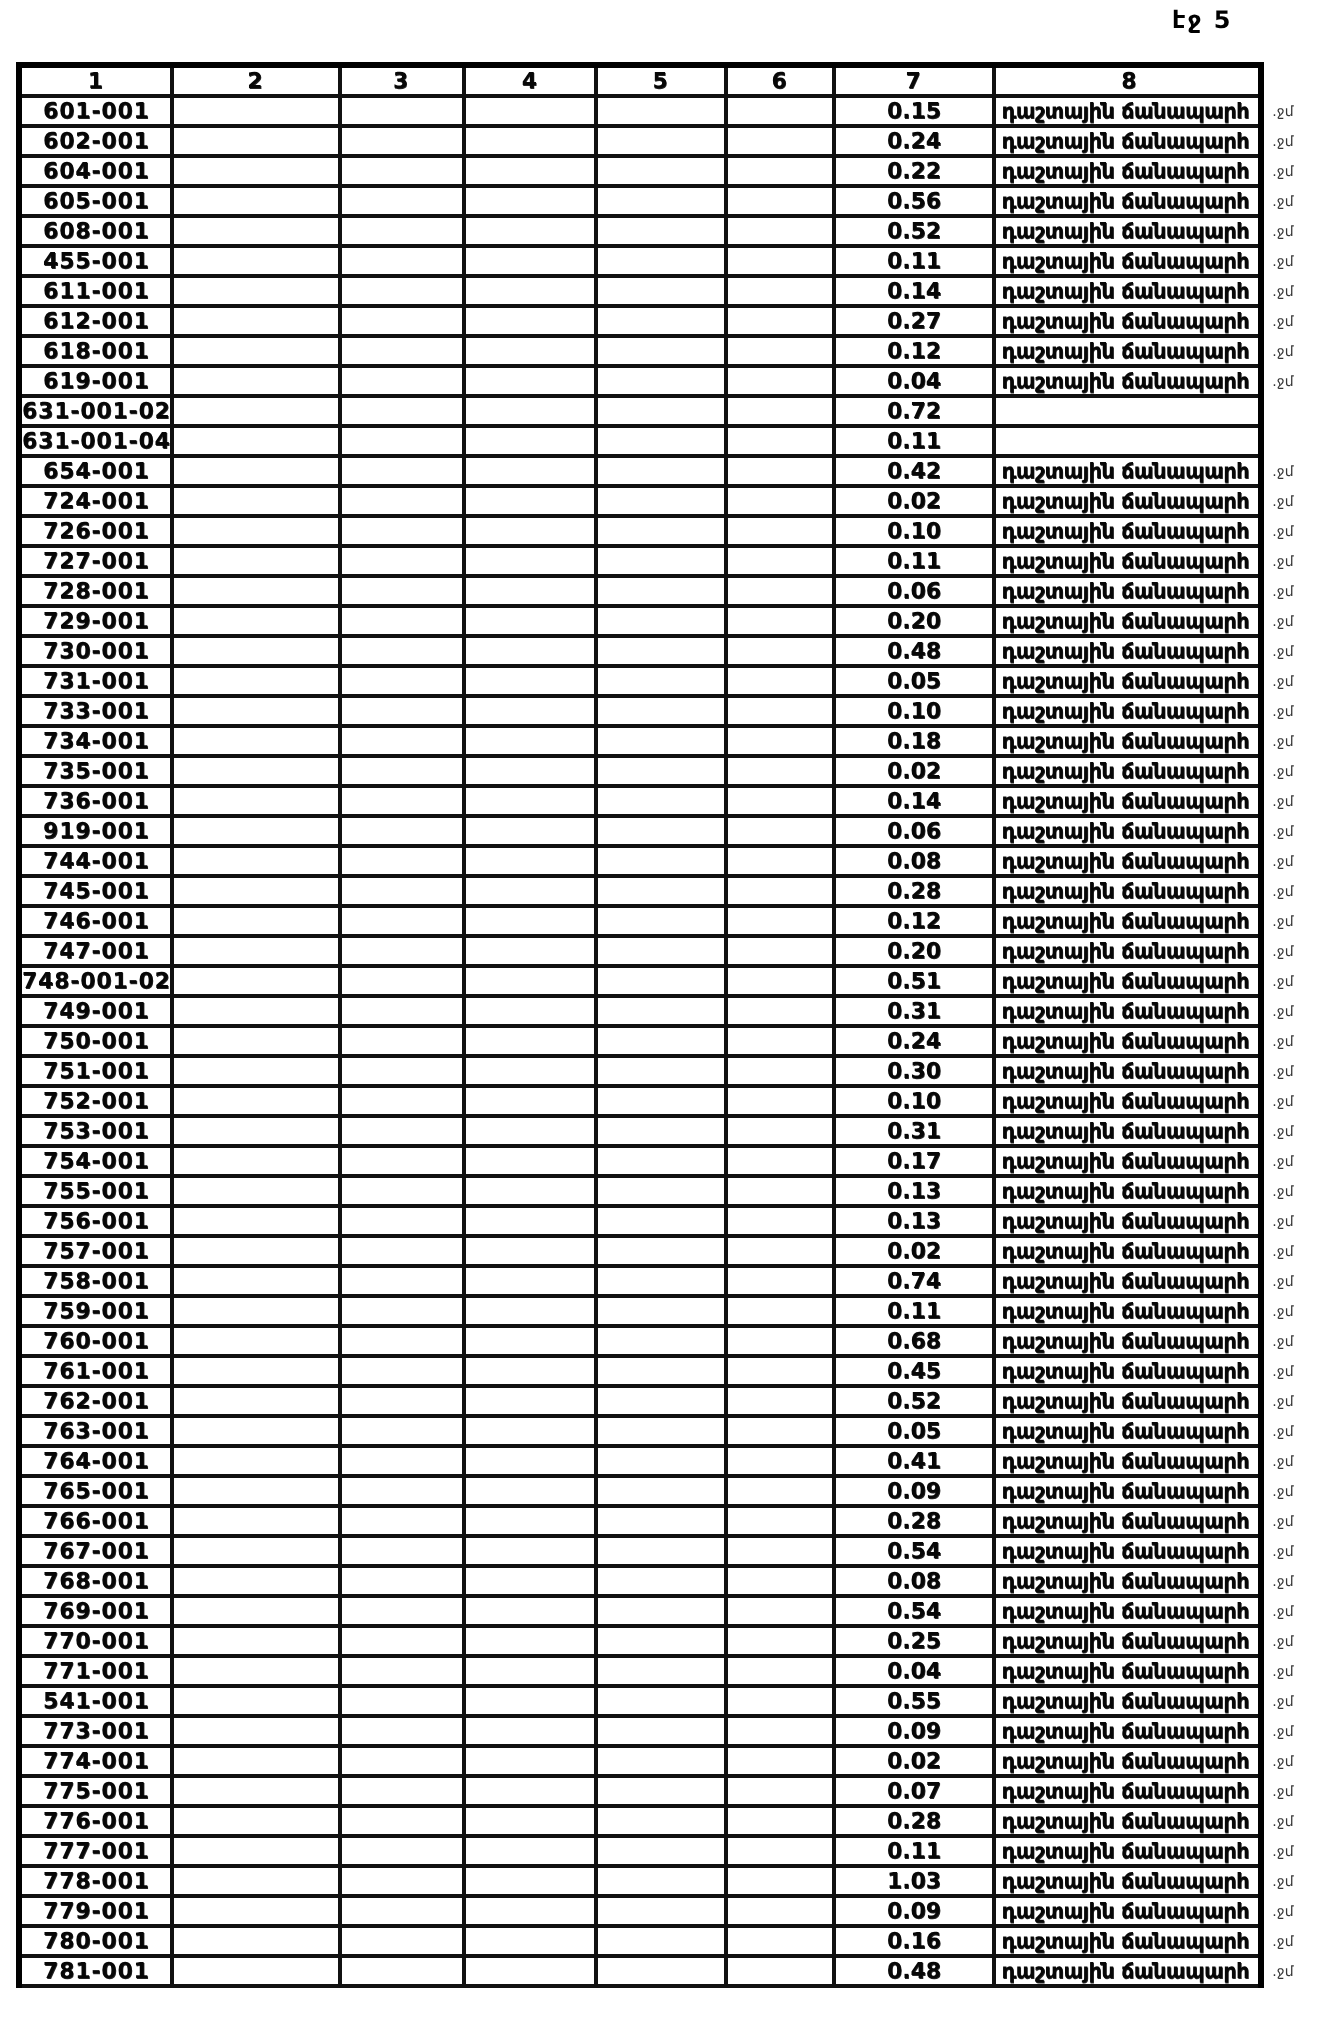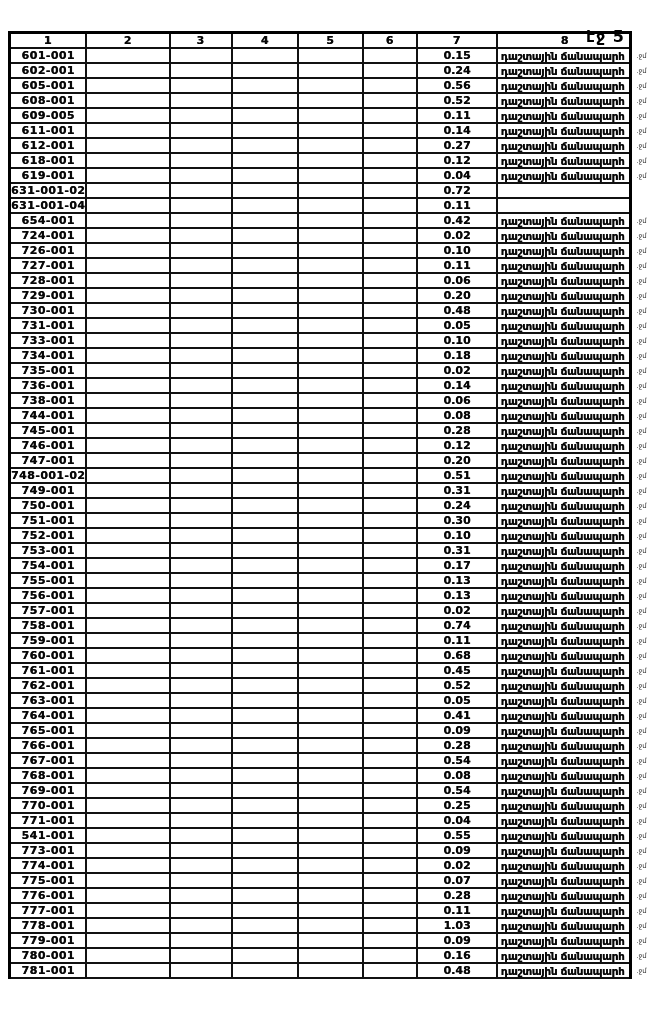--- a/index.html
+++ b/index.html
@@ -12,25 +12,24 @@
     height: 1016px;
     position: relative;
     overflow: hidden;
     font-family: "DejaVu Sans", sans-serif;
     color: #0e0e0e;
   }
   .page-label {
     position: absolute;
     top: 3px;
     left: 586px;
-    font-size: 16px;
+    font-size: 12px;
     font-weight: 700;
     letter-spacing: 1px;
     color: #000;
-    margin-top: 24px;
   }
   table.scan-table {
     position: absolute;
     left: 8px;
     top: 31px;
     border-collapse: collapse;
     table-layout: fixed;
     filter: contrast(1.05);
   }
   td {
@@ -117,20 +116,31 @@
         <td class="c"></td>
         <td class="c"></td>
         <td class="c"></td>
         <td class="c"></td>
         <td class="c"></td>
         <td class="c">0.24</td>
         <td class="c c8">դաշտային ճանապարհ</td>
         <td class="margin-cell">.ջմ</td>
       </tr>
       <tr>
+        <td class="c first code">604-001</td>
+        <td class="c"></td>
+        <td class="c"></td>
+        <td class="c"></td>
+        <td class="c"></td>
+        <td class="c"></td>
+        <td class="c">0.22</td>
+        <td class="c c8">դաշտային ճանապարհ</td>
+        <td class="margin-cell">.ջմ</td>
+      </tr>
+      <tr>
         <td class="c first code">605-001</td>
         <td class="c"></td>
         <td class="c"></td>
         <td class="c"></td>
         <td class="c"></td>
         <td class="c"></td>
         <td class="c">0.56</td>
         <td class="c c8">դաշտային ճանապարհ</td>
         <td class="margin-cell">.ջմ</td>
       </tr>
@@ -139,21 +149,21 @@
         <td class="c"></td>
         <td class="c"></td>
         <td class="c"></td>
         <td class="c"></td>
         <td class="c"></td>
         <td class="c">0.52</td>
         <td class="c c8">դաշտային ճանապարհ</td>
         <td class="margin-cell">.ջմ</td>
       </tr>
       <tr>
-        <td class="c first code">609-005</td>
+        <td class="c first code">455-001</td>
         <td class="c"></td>
         <td class="c"></td>
         <td class="c"></td>
         <td class="c"></td>
         <td class="c"></td>
         <td class="c">0.11</td>
         <td class="c c8">դաշտային ճանապարհ</td>
         <td class="margin-cell">.ջմ</td>
       </tr>
       <tr>
@@ -348,21 +358,21 @@
         <td class="c"></td>
         <td class="c"></td>
         <td class="c"></td>
         <td class="c"></td>
         <td class="c"></td>
         <td class="c">0.14</td>
         <td class="c c8">դաշտային ճանապարհ</td>
         <td class="margin-cell">.ջմ</td>
       </tr>
       <tr>
-        <td class="c first code">738-001</td>
+        <td class="c first code">919-001</td>
         <td class="c"></td>
         <td class="c"></td>
         <td class="c"></td>
         <td class="c"></td>
         <td class="c"></td>
         <td class="c">0.06</td>
         <td class="c c8">դաշտային ճանապարհ</td>
         <td class="margin-cell">.ջմ</td>
       </tr>
       <tr>

